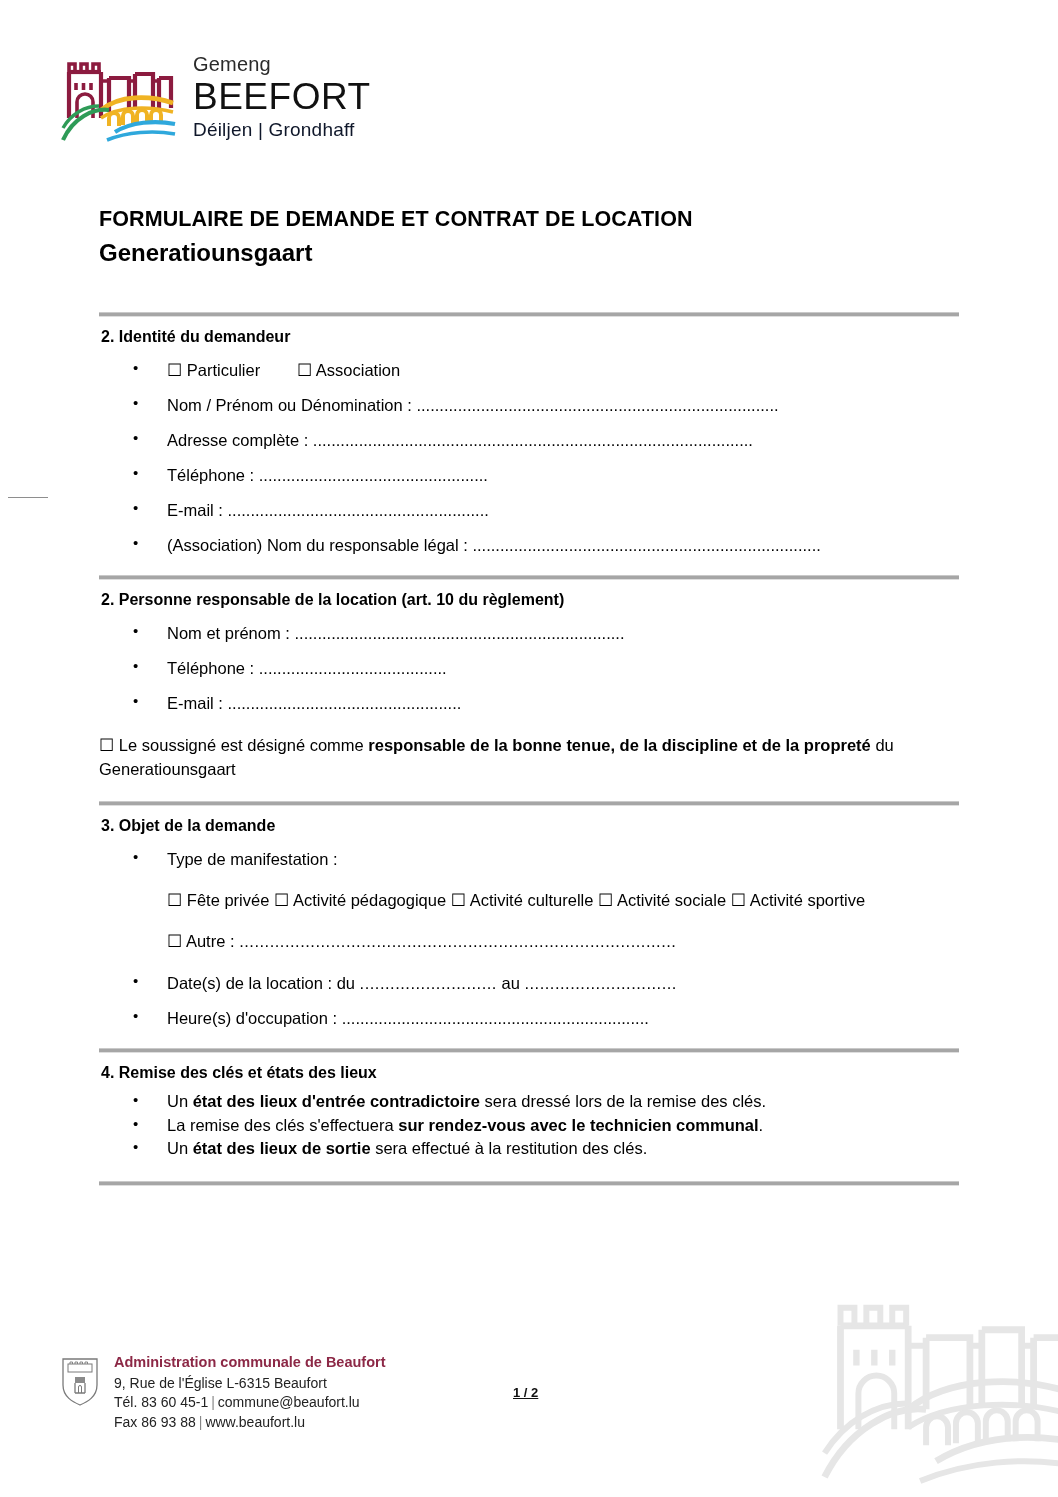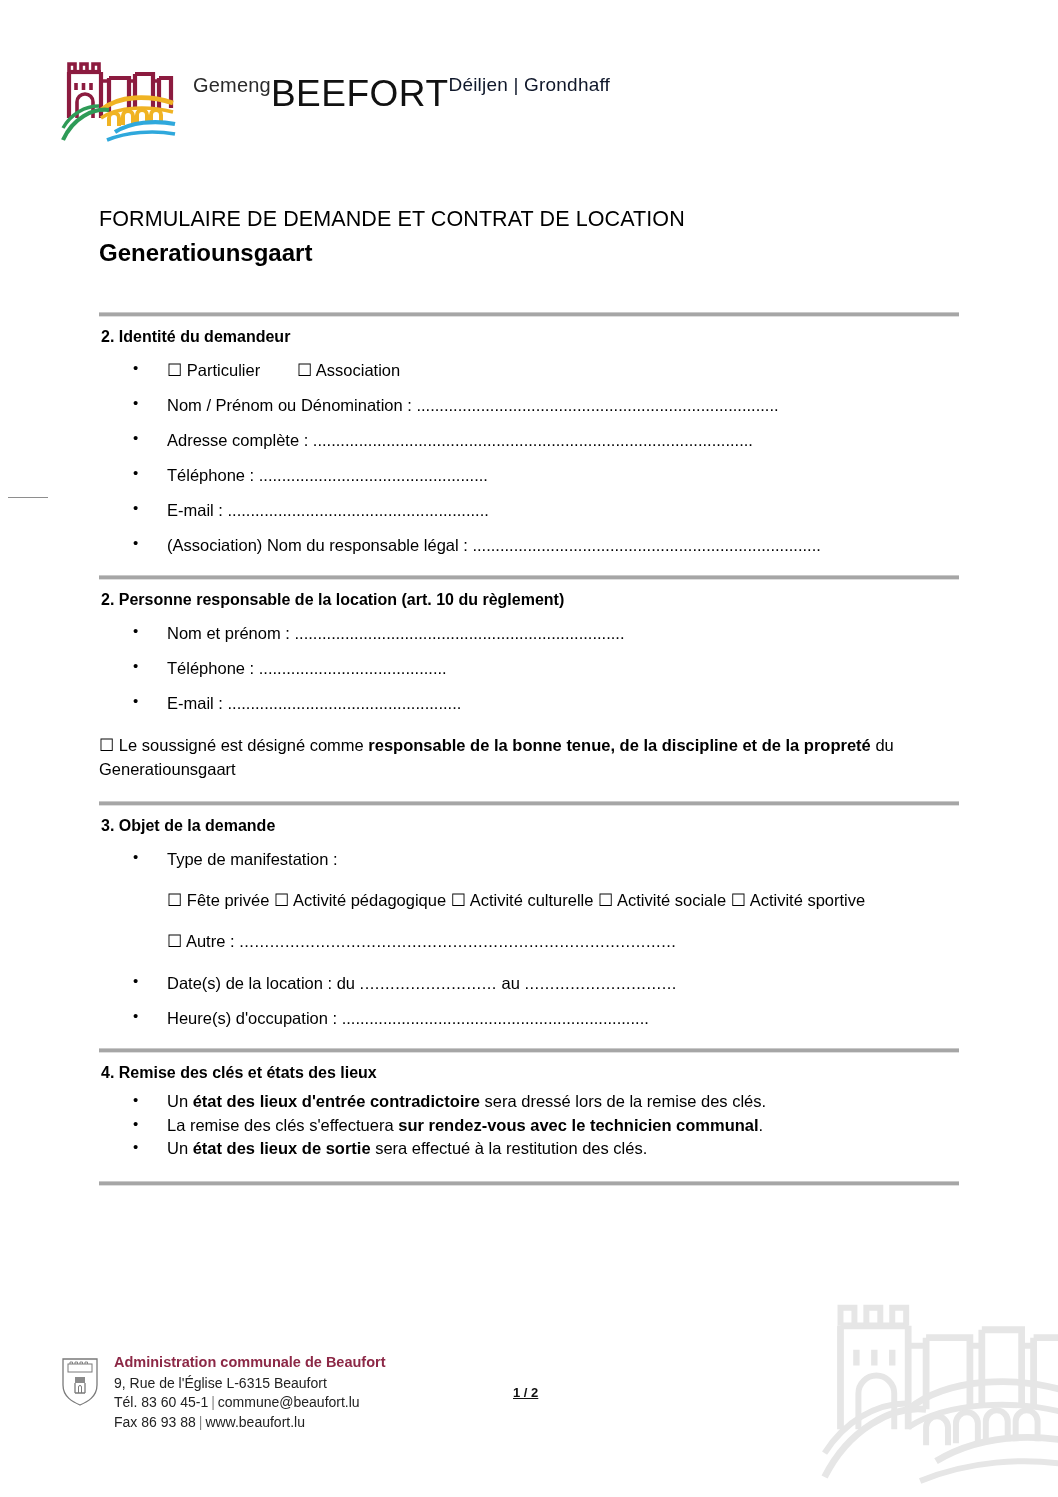--- a/index.html
+++ b/index.html
@@ -22,21 +22,21 @@
   
   .logo-block {
     position: absolute;
     left: 57px;
     top: 48px;
     display: flex;
     align-items: center;
     gap: 16px;
   }
   .logo-mark { width: 120px; height: 96px; display: block; }
-  .logo-words { display: flex; line-height: 1; }
+  .logo-words { display: flex; flex-direction: column; line-height: 1; }
   .logo-gemeng {
     font-size: 20px;
     color: #2b2b2b;
     letter-spacing: .2px;
     margin-bottom: 4px;
   }
   .logo-beefort {
     font-size: 37px;
     font-weight: normal;
     color: #111111;
@@ -61,21 +61,21 @@
 
   
   .doc-title {
     position: absolute;
     left: 99px;
     top: 207px;
     width: 860px;
   }
   .doc-title .line1 {
     font-size: 21.5px;
-    font-weight: normal;
+    font-weight: bold;
     letter-spacing: .1px;
     white-space: nowrap;
   }
   .doc-title .line2 {
     font-size: 24px;
     font-weight: bold;
     margin-top: 7px;
   }
 
   

